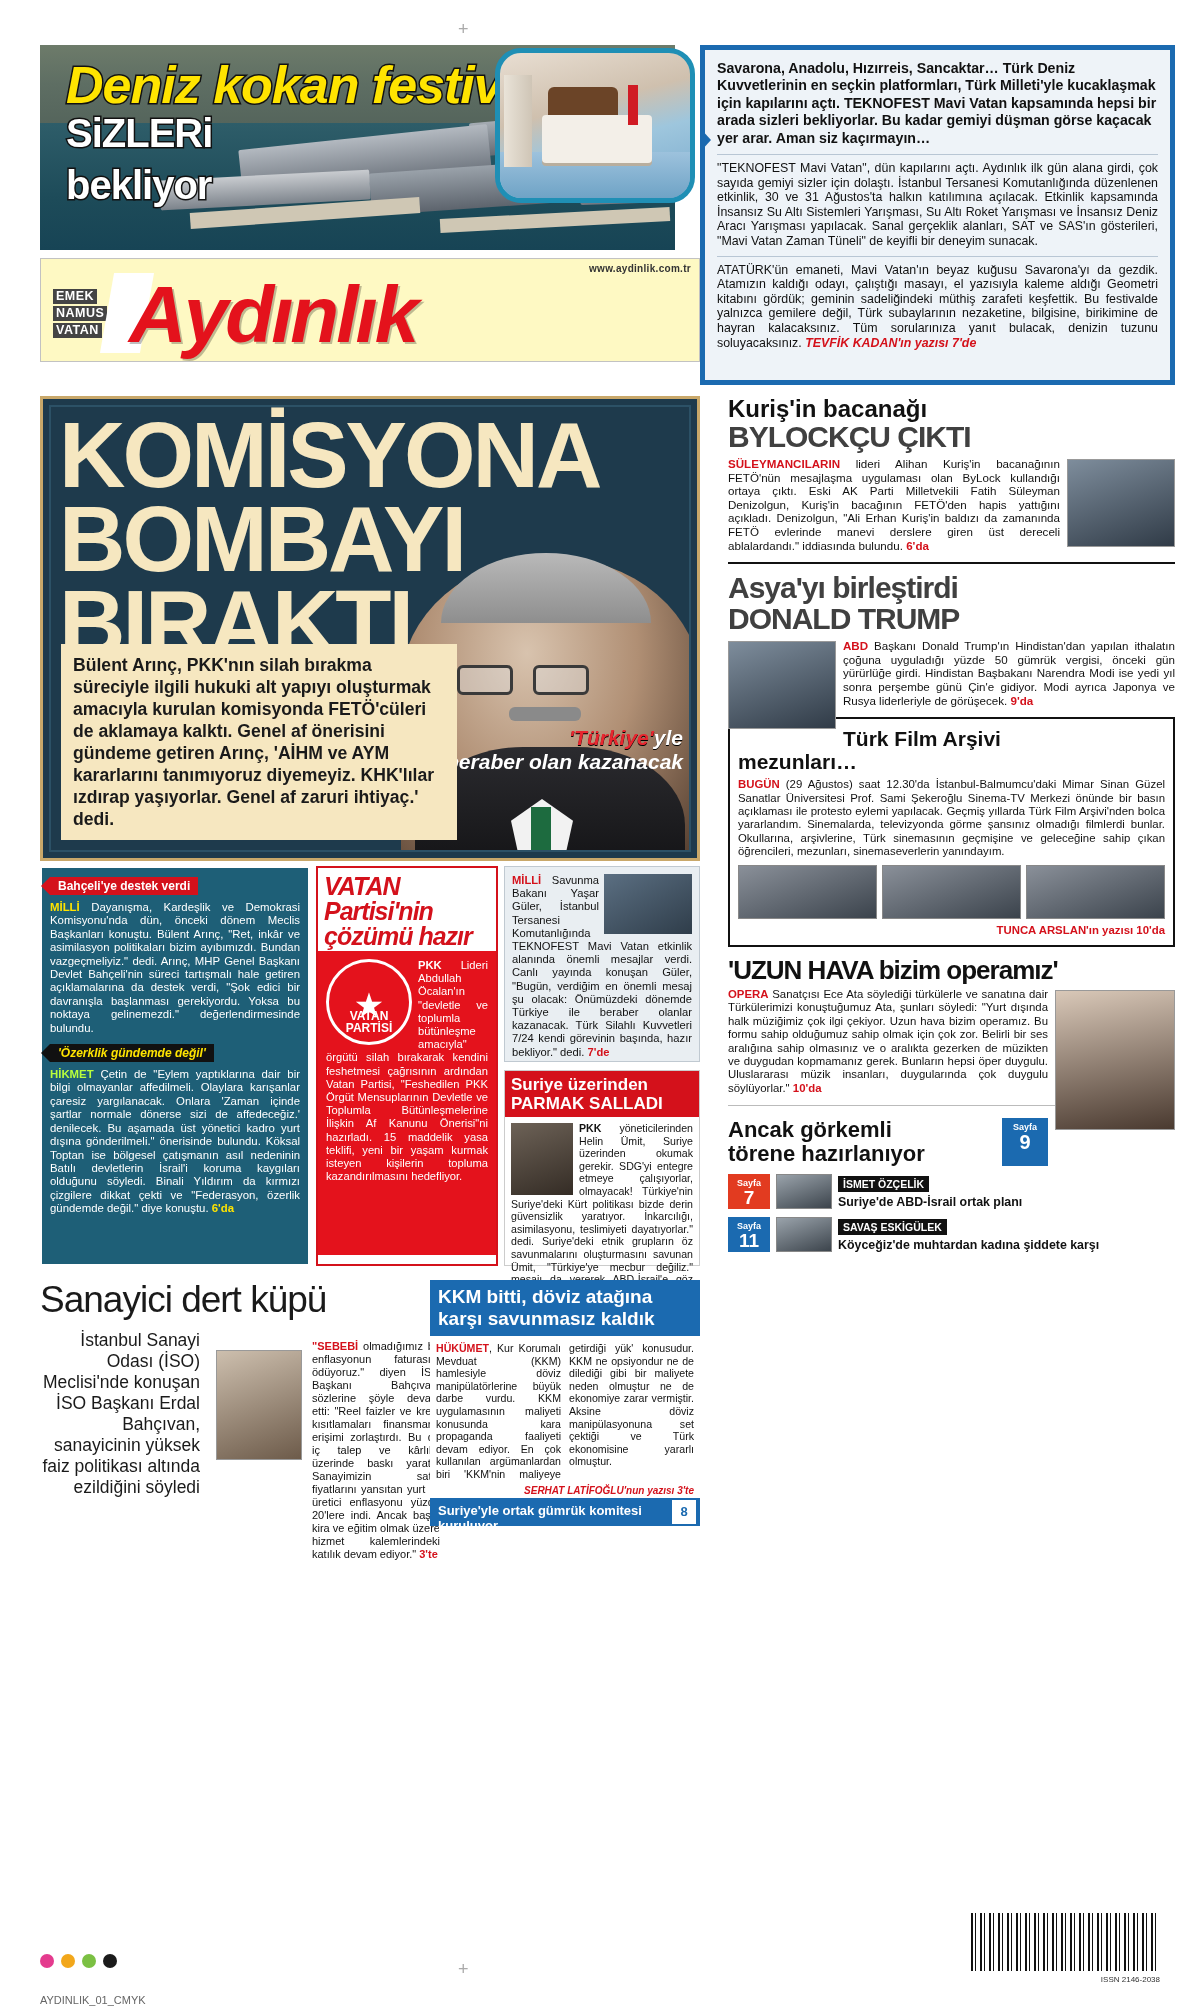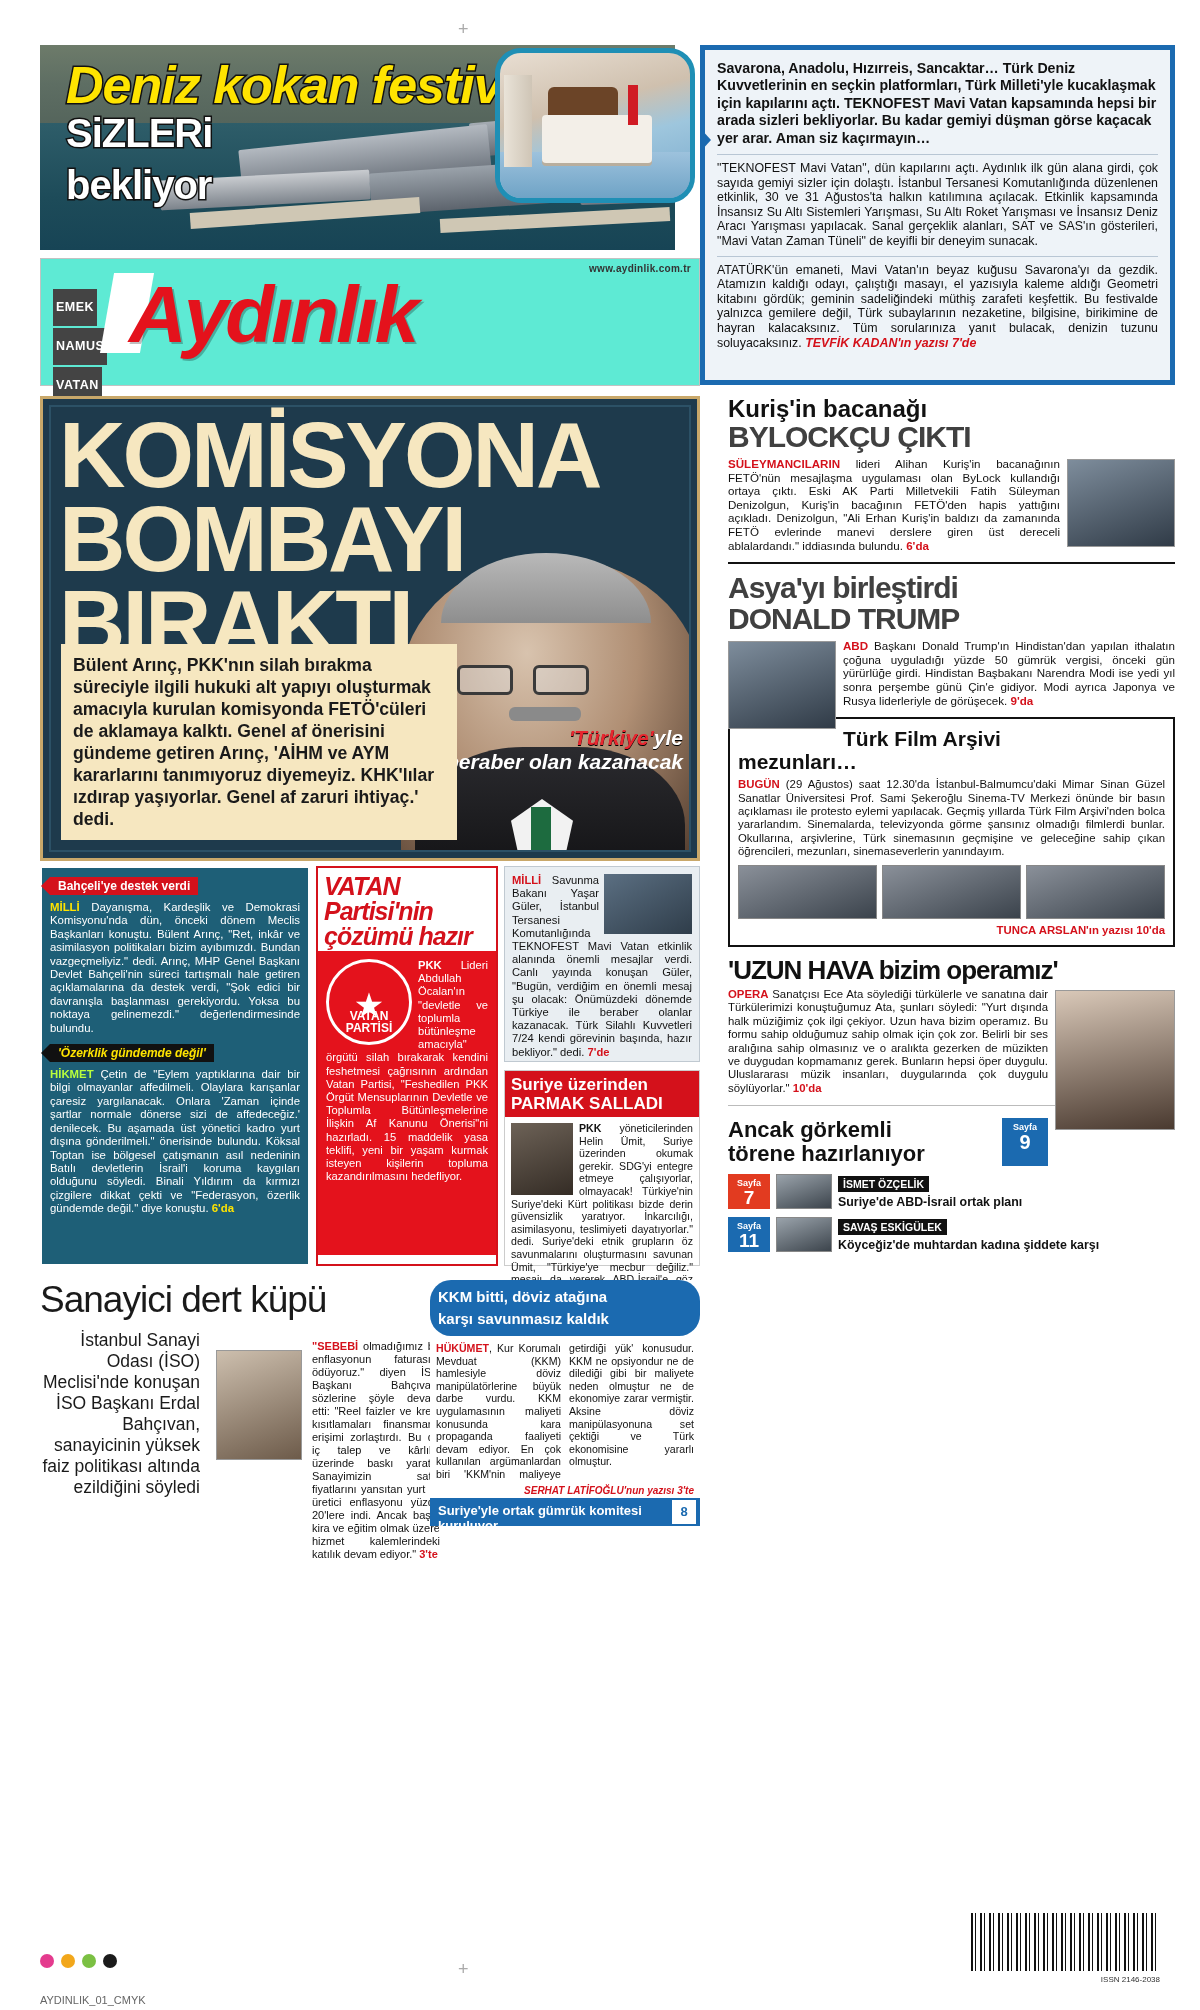--- a/index.html
+++ b/index.html
@@ -76,27 +76,27 @@
   .tr-inner { background:#eef3f8; width:100%; height:100%; padding:10px 12px; position:relative; }
   .tr-lead { font-size:14.2px; line-height:17.4px; color:#111; font-weight:600; text-align:left; }
   .tr-rule { height:1px; background:#b8c6d4; margin:7px 0 6px; }
   .tr-body { font-size:12.4px; line-height:14.6px; text-align:justify; color:#111; }
   .tr-tag { color:#d4111b; font-style:italic; font-weight:bold; }
   .tr-notch { position:absolute; left:-5px; top:78px; width:0;height:0;
     border-top:12px solid transparent; border-bottom:12px solid transparent;
     border-left:11px solid #1b6ab0; }
 
   
-  .masthead { position:absolute; left:40px; top:258px; width:660px; height:128px;
-     background:#5eead4; border:1px solid #c2c2c2; }
+  .masthead { position:absolute; left:40px; top:258px; width:660px; height:104px;
+     background:#fef9c3; border:1px solid #c2c2c2; }
   .mh-url { position:absolute; right:8px; top:4px; font-size:10px; font-weight:bold; color:#333;
      letter-spacing:.3px; }
   .mh-slogan { position:absolute; left:12px; top:30px; width:72px; color:#fff;
      font-size:12.5px; font-weight:bold; line-height:15px; letter-spacing:.5px; }
-  .mh-slogan div { background:#444; padding:11px 3px; margin-bottom:2px; display:inline-block; }
+  .mh-slogan div { background:#444; padding:0 3px; margin-bottom:2px; display:inline-block; }
   .mh-logo { position:absolute; left:88px; top:16px; font-size:80px; font-weight:bold;
      color:#e4121c; font-style:italic; letter-spacing:-3px; line-height:80px;
      text-shadow: 2px 2px 0 rgba(0,0,0,.25); }
   .mh-bar { position:absolute; left:0; right:0; bottom:0; height:26px; background:#232323; }
   .mh-kurulus { position:absolute; left:10px; top:5px; color:#fff; font-size:11px; font-weight:bold; }
   .mh-date { position:absolute; left:0; right:0; top:5px; text-align:center; color:#fff;
      font-size:12px; font-weight:bold; letter-spacing:.4px; }
   .mh-price { position:absolute; right:12px; top:4px; color:#fff; font-size:13px; font-weight:bold; }
   .mh-ared { position:absolute; left:66px; top:14px; width:40px; height:80px; background:#fff;
      transform:skewX(-10deg); }
@@ -184,22 +184,22 @@
   .san-lead { font-size:17.5px; line-height:21px; text-align:right; color:#1a1a1a; width:160px;
      margin-top:10px; }
   .san-photo { position:absolute; left:176px; top:70px; width:86px; height:110px;
      background:linear-gradient(160deg,#cdbfae,#6d5b4a); border:1px solid #999; }
   .san-body { position:absolute; left:272px; top:60px; width:128px; font-size:11px;
      line-height:13px; text-align:justify; }
   .san-body b.red { color:#d4111b; }
 
   .kkm { position:absolute; left:430px; top:1280px; width:270px; height:240px;
      background:#fff; }
-  .kkm-h { background:#1b6ab0; color:#fff; font-size:15px; font-weight:bold; line-height:22px;
-     padding:6px 8px;border-radius:21px; }
+  .kkm-h { background:#1b6ab0; color:#fff; font-size:19px; font-weight:bold; line-height:22px;
+     padding:6px 8px; }
   .kkm-body { padding:6px 6px 0; font-size:10.6px; line-height:12.6px; text-align:justify;
      column-count:2; column-gap:8px; }
   .kkm-body b.red { color:#d4111b; }
   .kkm-byline { color:#d4111b; font-size:10px; font-weight:bold; font-style:italic; text-align:right;
      padding:4px 6px; }
   .suriye-strip { position:absolute; left:430px; top:1498px; width:270px; height:28px;
      background:#1b6ab0; color:#fff; font-size:13px; font-weight:bold; padding:5px 8px; }
   .pagebadge { position:absolute; right:4px; top:2px; width:24px; height:24px; background:#fff;
      color:#1b6ab0; font-size:13px; font-weight:bold; text-align:center; line-height:24px;
      clip-path: polygon(0 0,100% 0,100% 100%,0 100%); }

